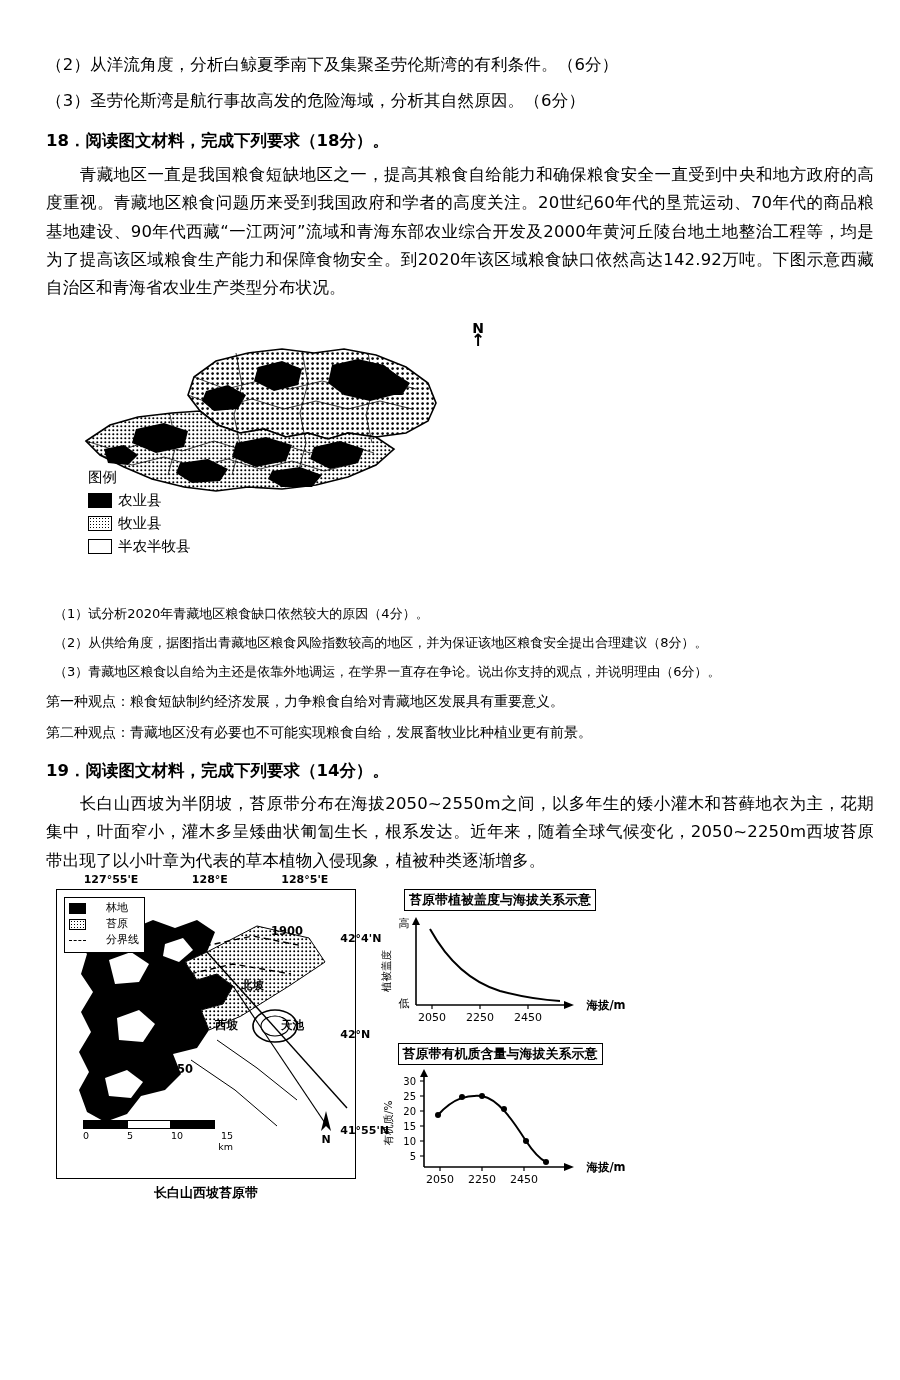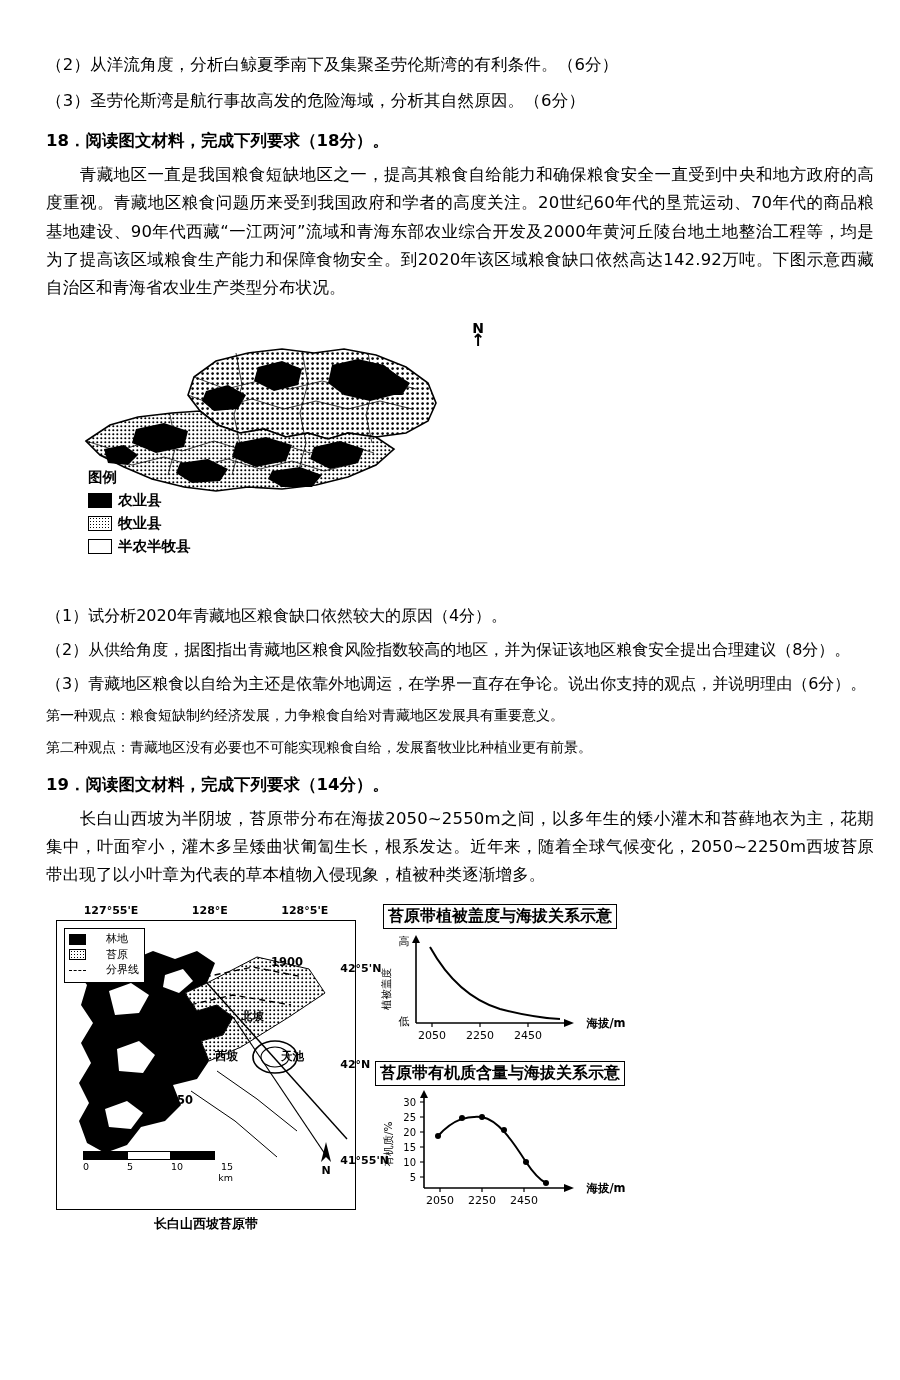--- a/index.html
+++ b/index.html
@@ -39,22 +39,22 @@
   }
   .para-block {
     margin: 0 0 4px 0;
     font-size: 16.5px;
     line-height: 1.72;
     text-align: justify;
     text-indent: 2.05em;
     letter-spacing: 0.15px;
   }
   .sub-q {
-    margin: 0 0 8px 0;
-    font-size: 16px;
+    margin: 0 0 8px 8px;
+    font-size: 13px;
     line-height: 1.62;
     text-align: justify;
   }
   .view-line {
     margin: 0 0 9px 0;
     font-size: 14px;
     line-height: 1.6;
   }
 
   
@@ -90,21 +90,21 @@
     left: 0;
     width: 400px;
     height: 175px;
   }
   .legend-box {
     position: absolute;
     left: 12px;
     top: 148px;
     font-size: 14.5px;
     line-height: 1.45;
-    font-weight: bold;
+    font-weight: normal;
   }
   .legend-title { margin-bottom: 2px; }
   .legend-row {
     display: flex;
     align-items: center;
     gap: 6px;
     margin-bottom: 2px;
   }
   .swatch {
     width: 22px;
@@ -221,21 +221,21 @@
     font-weight: bold;
     margin-top: 5px;
   }
   .charts-col {
     display: flex;
     flex-direction: column;
     gap: 10px;
     padding-top: 4px;
   }
   .chart-title {
-    font-size: 16px;
+    font-size: 13px;
     font-weight: bold;
     text-align: center;
     border: 1.2px solid #000;
     padding: 1px 4px;
     display: inline-block;
     margin: 0 auto 2px auto;
   }
   .chart-box {
     position: relative;
     width: 260px;
@@ -331,30 +331,30 @@
     <p class="sub-q">（3）青藏地区粮食以自给为主还是依靠外地调运，在学界一直存在争论。说出你支持的观点，并说明理由（6分）。</p>
     <p class="view-line">第一种观点：粮食短缺制约经济发展，力争粮食自给对青藏地区发展具有重要意义。</p>
     <p class="view-line">第二种观点：青藏地区没有必要也不可能实现粮食自给，发展畜牧业比种植业更有前景。</p>
 
     <p class="q-head">19．阅读图文材料，完成下列要求（14分）。</p>
     <p class="para-block">长白山西坡为半阴坡，苔原带分布在海拔2050~2550m之间，以多年生的矮小灌木和苔藓地衣为主，花期集中，叶面窄小，灌木多呈矮曲状匍匐生长，根系发达。近年来，随着全球气候变化，2050~2250m西坡苔原带出现了以小叶章为代表的草本植物入侵现象，植被种类逐渐增多。</p>
 
     <div class="fig2-wrap">
 
       <div style="margin-left:10px;">
-        <div style="position:relative; margin-top:20px;">
+        <div style="position:relative; margin-top:4px;">
           <div class="map2">
 
             <div class="map2-labels-top">
               <span>127°55'E</span>
               <span>128°E</span>
               <span>128°5'E</span>
             </div>
             <div class="map2-labels-right">
-              <span>42°5'N</span>
+              <span>42°4'N</span>
               <span>42°N</span>
               <span>41°55'N</span>
             </div>
 
             <svg width="297" height="287" viewBox="0 0 297 287" style="position:absolute;top:0;left:0;">
               <defs>
                 <pattern id="dots3" width="4" height="4" patternUnits="userSpaceOnUse">
                   <rect width="4" height="4" fill="#ffffff"></rect>
                   <circle cx="1.2" cy="1.2" r="1" fill="#000"></circle>
                 </pattern>

